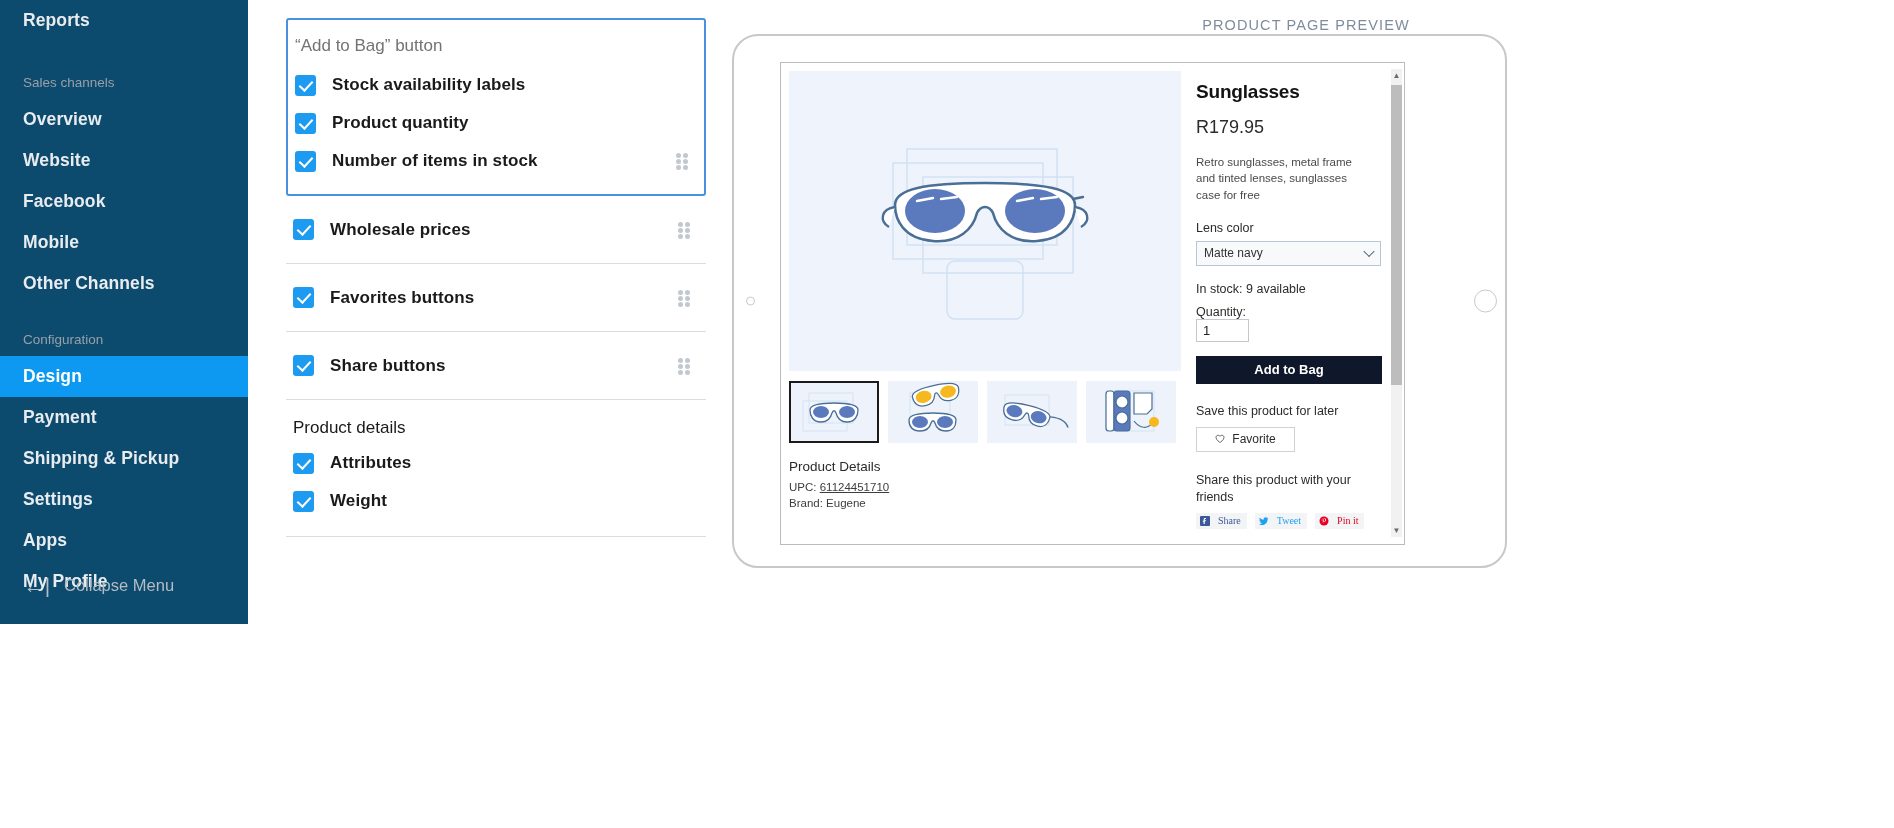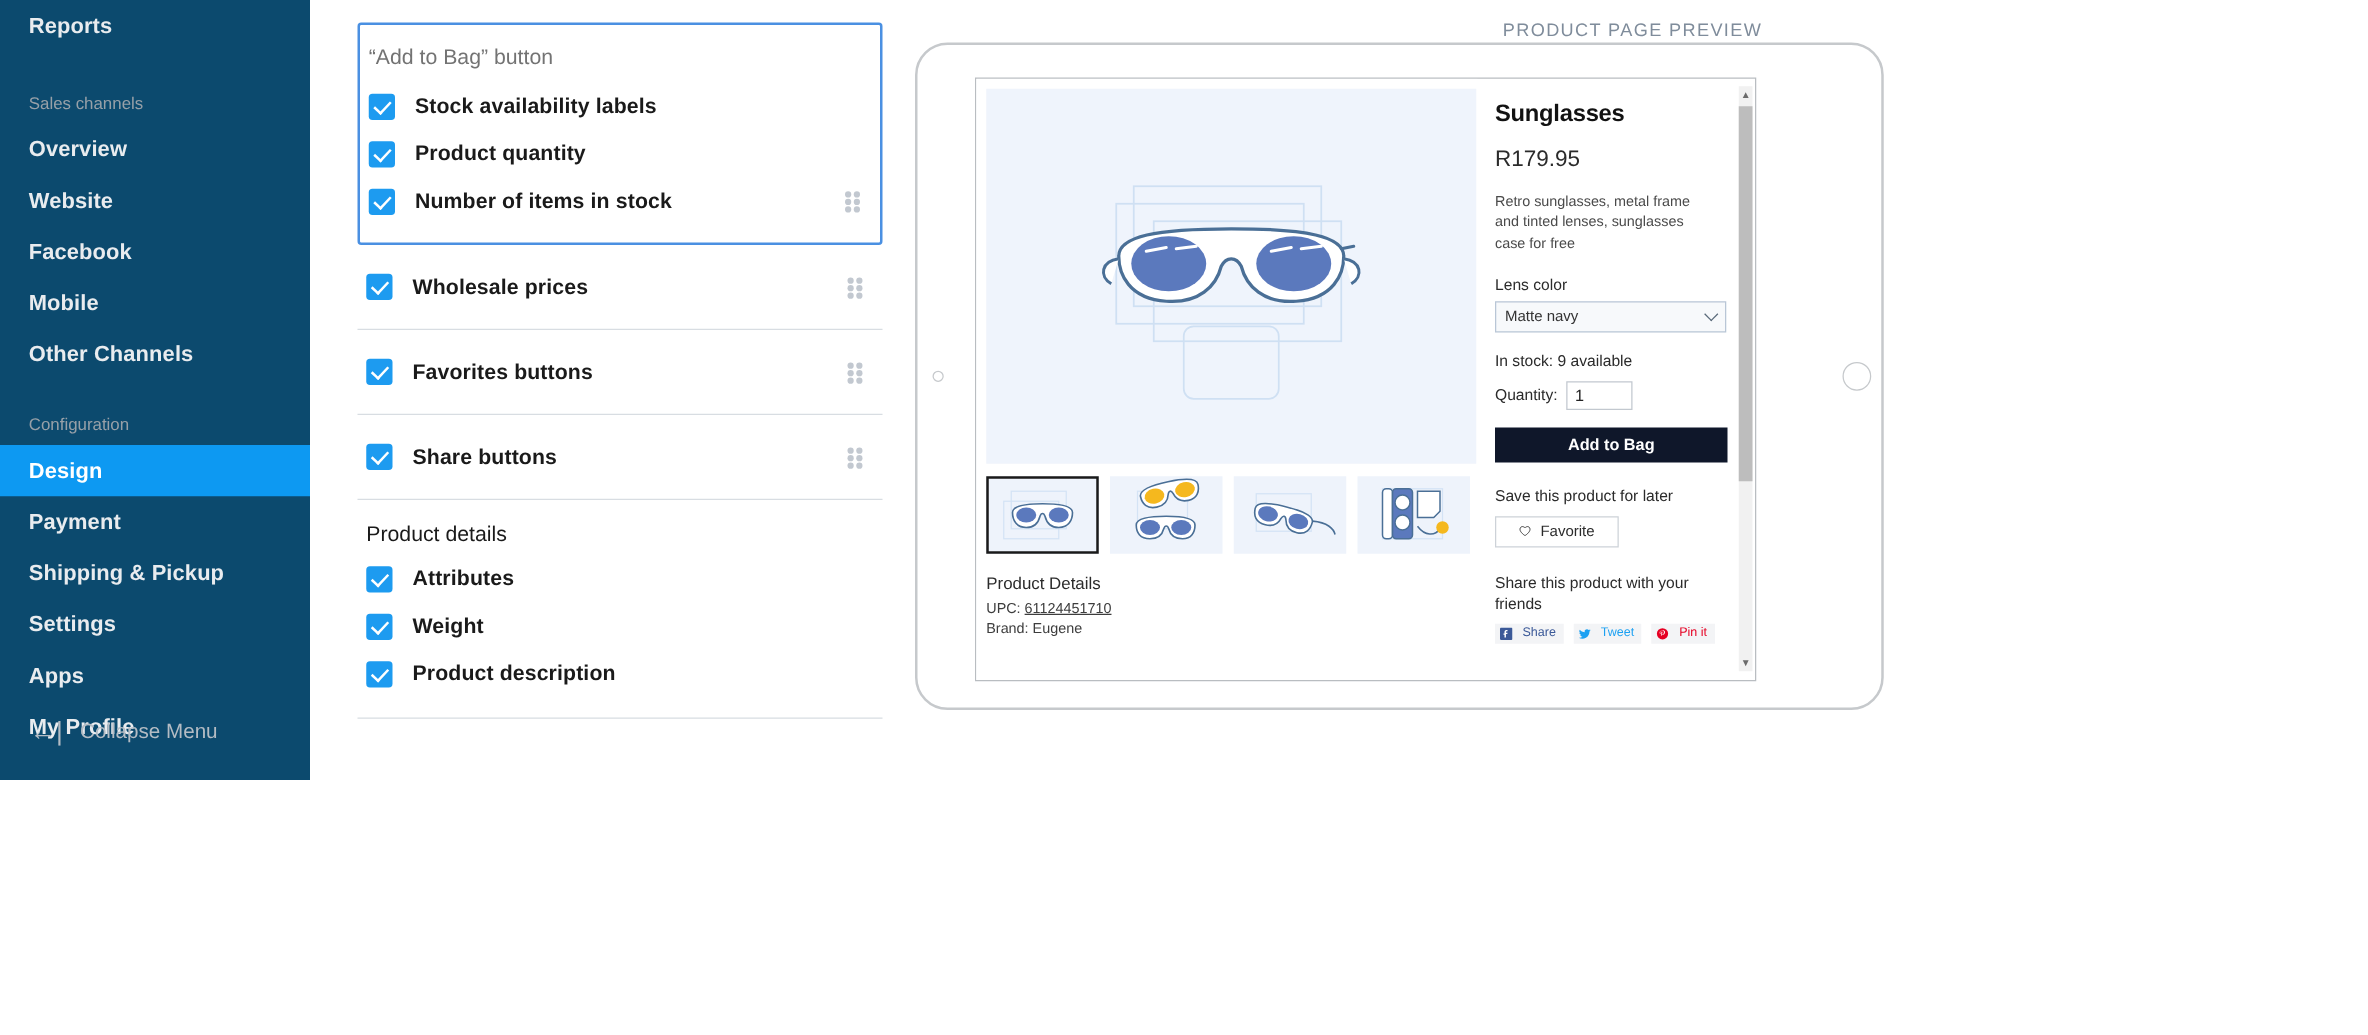--- a/index.html
+++ b/index.html
@@ -225,21 +225,21 @@
     cursor: pointer;
     margin-bottom: 16px;
   }
   .select-box .chev {
     position: absolute; right: 7px; top: 50%;
     width: 8px; height: 8px;
     border: solid #5a6a7a; border-width: 0 1.6px 1.6px 0;
     transform: translateY(-70%) rotate(45deg);
   }
   .stock { font-size: 12.5px; color: #2b2b2b; margin-bottom: 9px; }
-  .qty-row { display: flex; align-items: center; margin-bottom: 14px; }
+  .qty-row { display: flex; align-items: flex-start; margin-bottom: 14px; flex-direction: column; }
   .qty-label { font-size: 12.5px; color: #2b2b2b; margin-right: 7px; }
   .qty-input {
     width: 53px; height: 23px;
     border: 1px solid #c2c8cf;
     background: #ffffff;
     font-size: 13px; color: #222;
     padding-left: 6px;
     font-family: "Liberation Sans", sans-serif;
   }
   .atb-btn {
@@ -262,21 +262,21 @@
     cursor: pointer; margin-bottom: 20px;
   }
   .share-text { font-size: 12.5px; color: #2b2b2b; line-height: 1.35; width: 170px; margin-bottom: 7px; }
   .share-row { display: flex; gap: 8px; }
   .share-btn {
     height: 16px;
     background: #f3f4f6;
     display: flex; align-items: center;
     padding: 0 6px 0 4px; gap: 8px;
     font-size: 10px; color: #3b5998;
-    overflow: hidden; cursor: pointer;
+    overflow: hidden; cursor: pointer; font-family: Liberation Serif, serif;
   }
   .sb-ic { width: 10px; height: 10px; flex: 0 0 10px; }
   .scrollbar {
     position: absolute; right: 2px; top: 6px;
     width: 11px; height: 468px;
     background: #f1f1f1;
   }
   .sb-thumb { position: absolute; left: 0; top: 16px; width: 11px; height: 300px; background: #bdbdbd; }
   .sb-arrow {
     position: absolute; left: 0; width: 11px; height: 13px;
@@ -417,24 +417,20 @@
     <div class="sub-head">Product details</div>
 
     <div class="detail-list">
       <div class="cb-row">
         <span class="cb"></span>
         <span class="cb-label">Attributes</span>
       </div>
       <div class="cb-row">
         <span class="cb"></span>
         <span class="cb-label">Weight</span>
-      </div>
-      <div class="cb-row">
-        <span class="cb"></span>
-        <span class="cb-label">Product description</span>
       </div>
     </div>
   </section>
 
   <section class="preview">
     <div class="preview-title">PRODUCT PAGE PREVIEW</div>
 
     <div class="tablet">
       <span class="tab-dot-l"></span>
       <span class="tab-dot-r"></span>

